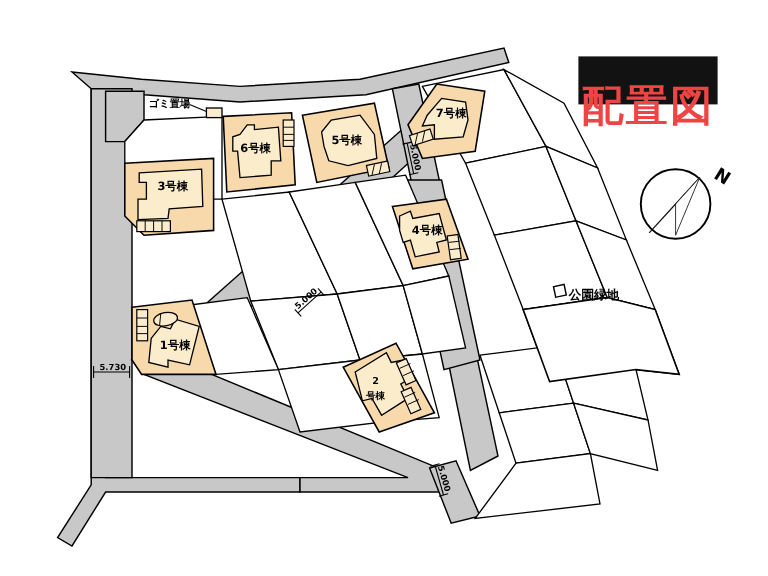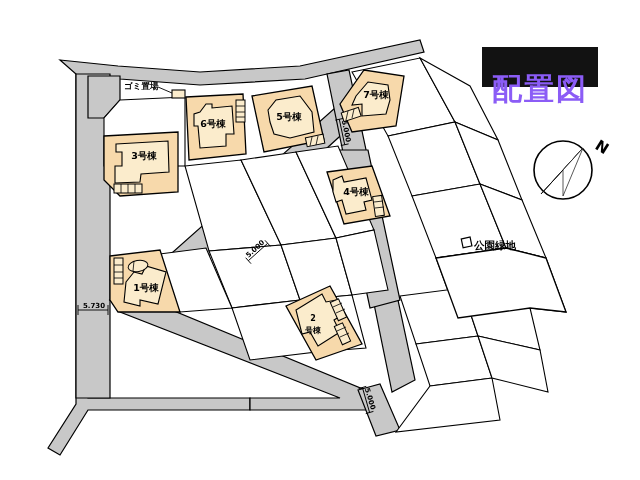--- a/index.html
+++ b/index.html
@@ -27,22 +27,22 @@
     left: 482px;
     top: 47px;
     width: 116px;
     height: 40px;
     background: #121212;
     display: flex;
     align-items: center;
     justify-content: center;
   }
   .title-text {
-    color: #8b5cf6;
-    font-size: 30px;
+    color: #ef4444;
+    font-size: 35px;
     font-weight: bold;
     letter-spacing: 2px;
     line-height: 1;
     font-family: "DejaVu Sans", "Liberation Sans", sans-serif;
     margin-top: 44px;
   }
   .lot-label {
     font-size: 9.5px;
     font-weight: bold;
     fill: #000000;

